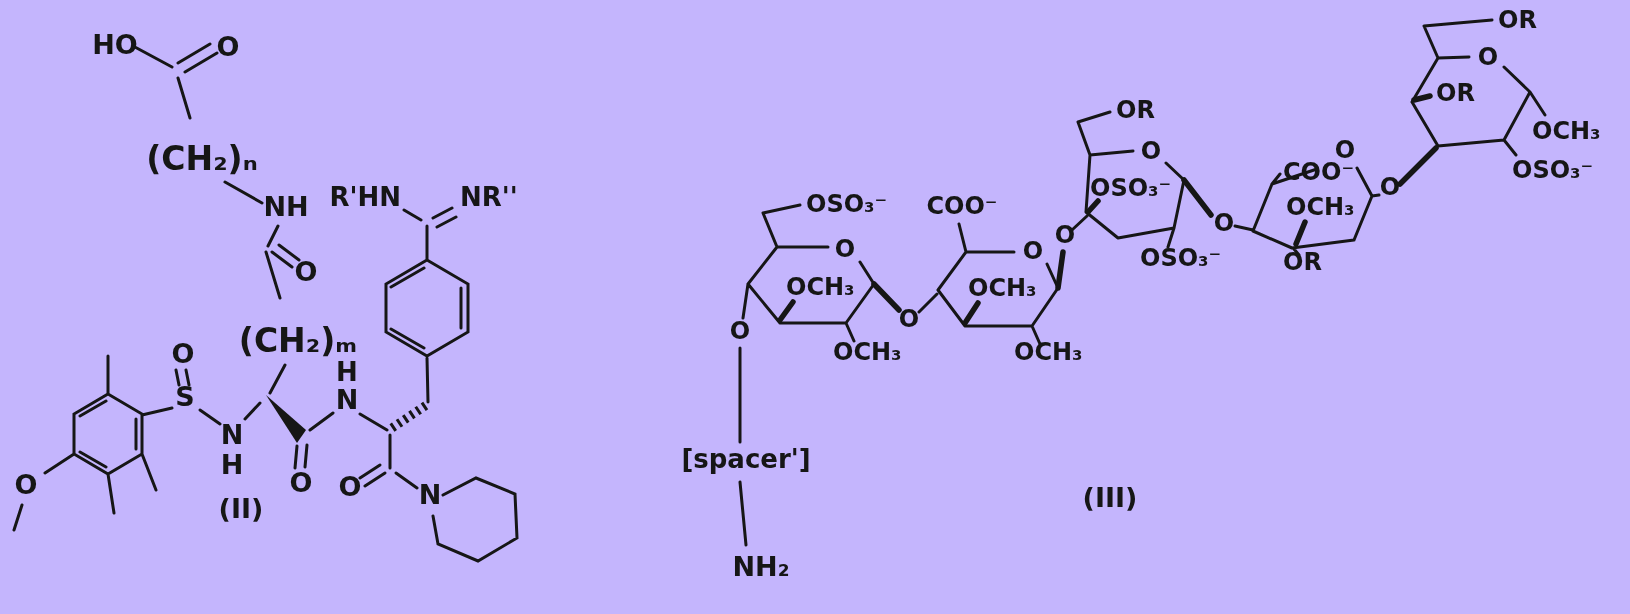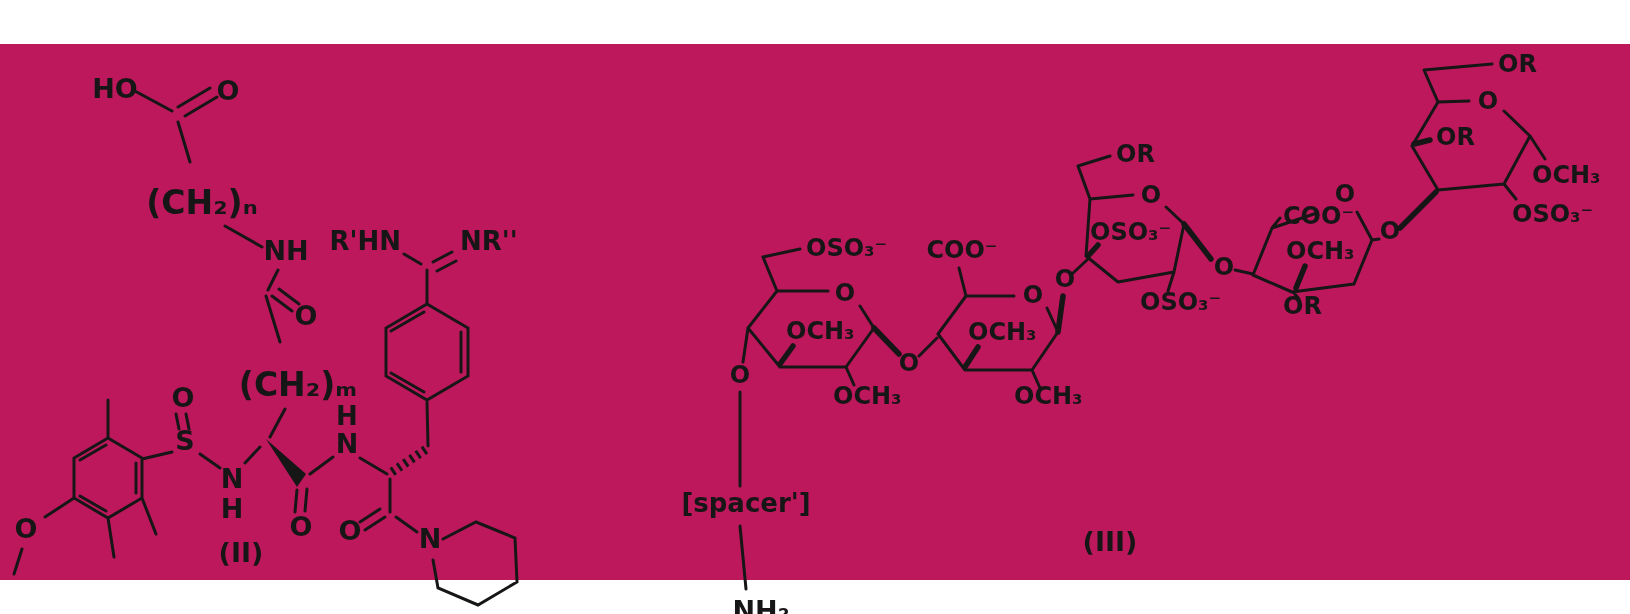--- a/index.html
+++ b/index.html
@@ -5,24 +5,23 @@
   html, body {
     margin: 0;
     padding: 0;
     background: #ffffff;
     width: 1630px;
     height: 614px;
     overflow: hidden;
   }
   .figure-wrap {
     width: 1630px;
-    height: 536px;
-    background: #be185d;
+    height: 614px;
+    background: #c4b5fd;
     position: relative;
-    margin-top: 44px;
   }
   svg {
     display: block;
   }
   .bond {
     stroke: #161616;
     stroke-width: 3;
     fill: none;
     stroke-linecap: round;
   }

